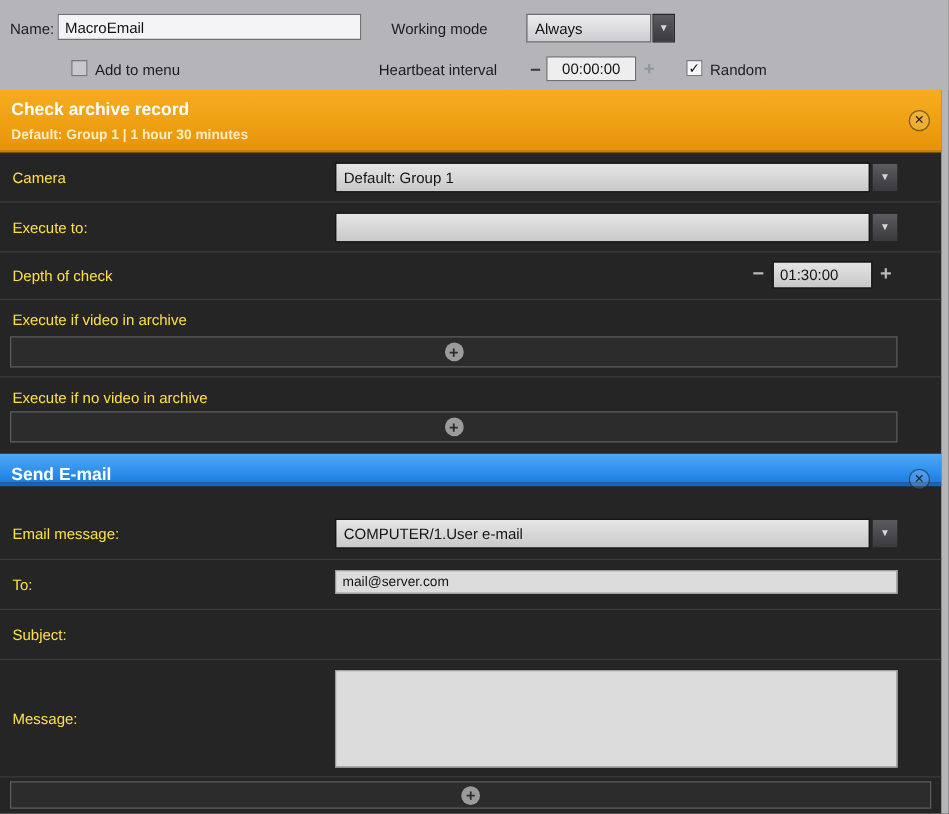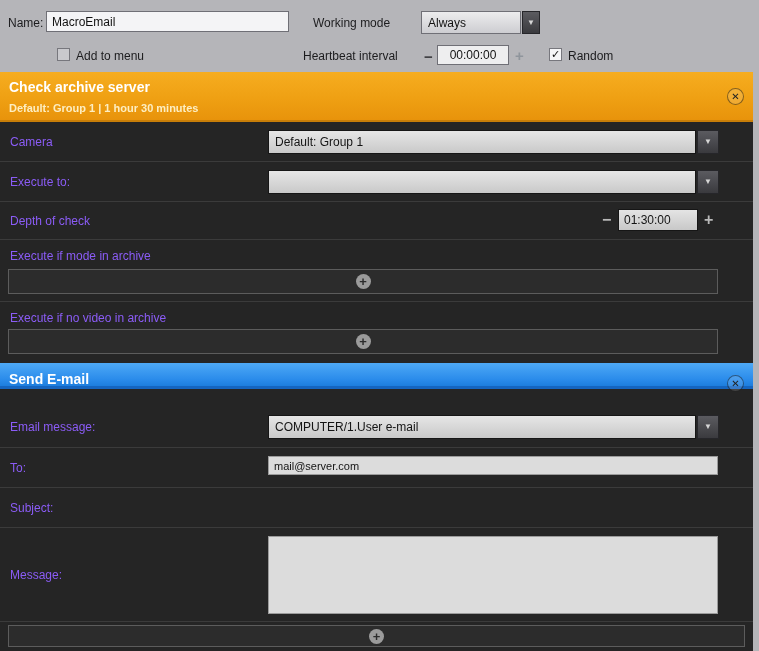--- a/index.html
+++ b/index.html
@@ -56,21 +56,21 @@
     border-bottom:3px solid #1565c0;
   }
   .hdr-title{position:absolute;left:9px;font-size:14px;font-weight:bold;color:#ffffff;white-space:nowrap}
   .hdr-sub{position:absolute;left:9px;font-size:11px;font-weight:bold;color:#fdeec2;white-space:nowrap}
   .close-btn{
     position:absolute;right:9px;width:17px;height:17px;border-radius:50%;
     border:1px solid rgba(0,0,0,0.45);background:rgba(255,255,255,0.14);
     display:flex;align-items:center;justify-content:center;
     font-size:10px;font-weight:bold;color:#222;cursor:pointer;box-sizing:border-box;
   }
-  .dlbl{position:absolute;font-size:12px;color:#8b5cf6;white-space:nowrap}
+  .dlbl{position:absolute;font-size:12px;color:#fde047;white-space:nowrap}
   .combo-dark{
     position:absolute;height:24px;box-sizing:border-box;
     background:linear-gradient(180deg,#e6e6e6,#c9c9c9);
     border:1px solid #161616;
     font-size:12px;color:#141414;
     display:flex;align-items:center;padding:0 6px;cursor:default;overflow:hidden;white-space:nowrap;
   }
   .field{
     position:absolute;box-sizing:border-box;
     background:#dcdcdc;border:1px solid #9b9b9b;
@@ -117,21 +117,21 @@
 
     <div class="checkbox checked" style="left:549px;top:48px">
       <span>✓</span>
     </div>
     <span class="lbl" style="left:568px;top:49px">Random</span>
   </div>
 
   <div class="panel">
 
     <div class="hdr orange">
-      <span class="hdr-title" style="top:7px">Check archive server</span>
+      <span class="hdr-title" style="top:7px">Check archive record</span>
       <span class="hdr-sub" style="top:30px">Default: Group 1 | 1 hour 30 minutes</span>
       <div class="close-btn" style="top:16px">
         <span>✕</span>
       </div>
     </div>
 
     <div class="row" style="top:50px;height:40px"></div>
     <span class="dlbl" style="left:10px;top:63px">Camera</span>
     <div class="combo-dark" style="left:268px;top:58px;width:428px">
       <span>Default: Group 1</span>
@@ -149,21 +149,21 @@
       <span class="arr">▼</span>
     </div>
 
     <div class="row" style="top:130px;height:38px"></div>
     <span class="dlbl" style="left:10px;top:142px">Depth of check</span>
     <span class="dspin" style="left:602px;top:140px">−</span>
     <input class="field" style="left: 618px; top: 137px; width: 80px; height: 22px; text-align: left; font-size: 12px; background: linear-gradient(rgb(228, 228, 228), rgb(200, 200, 200)); border: 1px solid rgb(22, 22, 22);" value="01:30:00">
     <span class="dspin" style="left:704px;top:140px">+</span>
 
     <div class="row" style="top:168px;height:62px"></div>
-    <span class="dlbl" style="left:10px;top:177px">Execute if mode in archive</span>
+    <span class="dlbl" style="left:10px;top:177px">Execute if video in archive</span>
     <div class="wide-btn" style="left:8px;top:197px;width:710px;height:25px">
       <span class="plus-circle">+</span>
     </div>
 
     <div class="row" style="top:230px;height:61px;border-bottom:none"></div>
     <span class="dlbl" style="left:10px;top:239px">Execute if no video in archive</span>
     <div class="wide-btn" style="left:8px;top:257px;width:710px;height:25px">
       <span class="plus-circle">+</span>
     </div>
 

